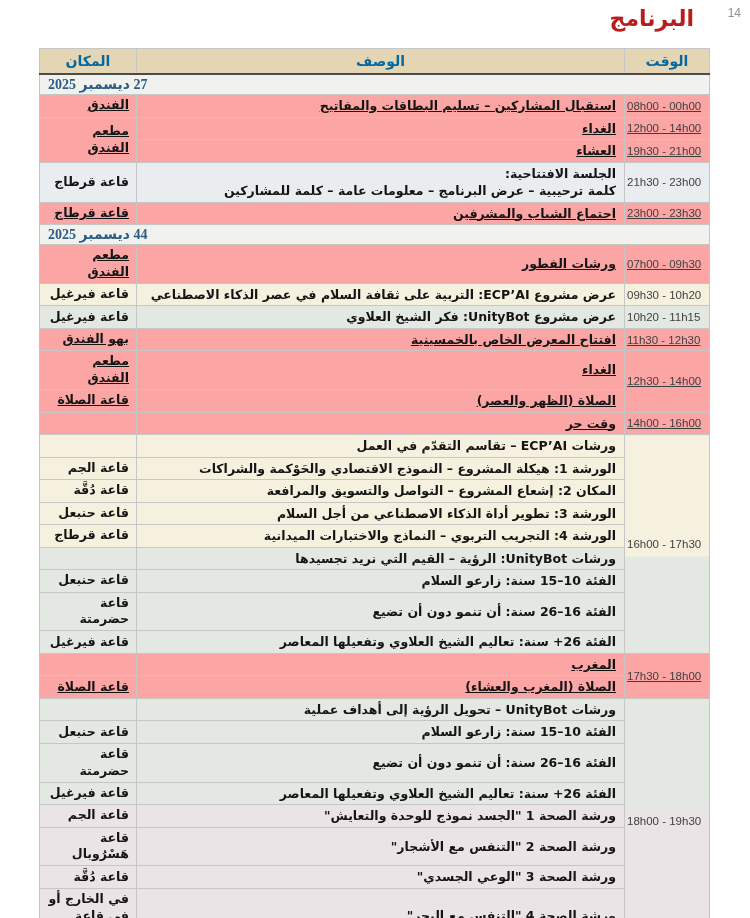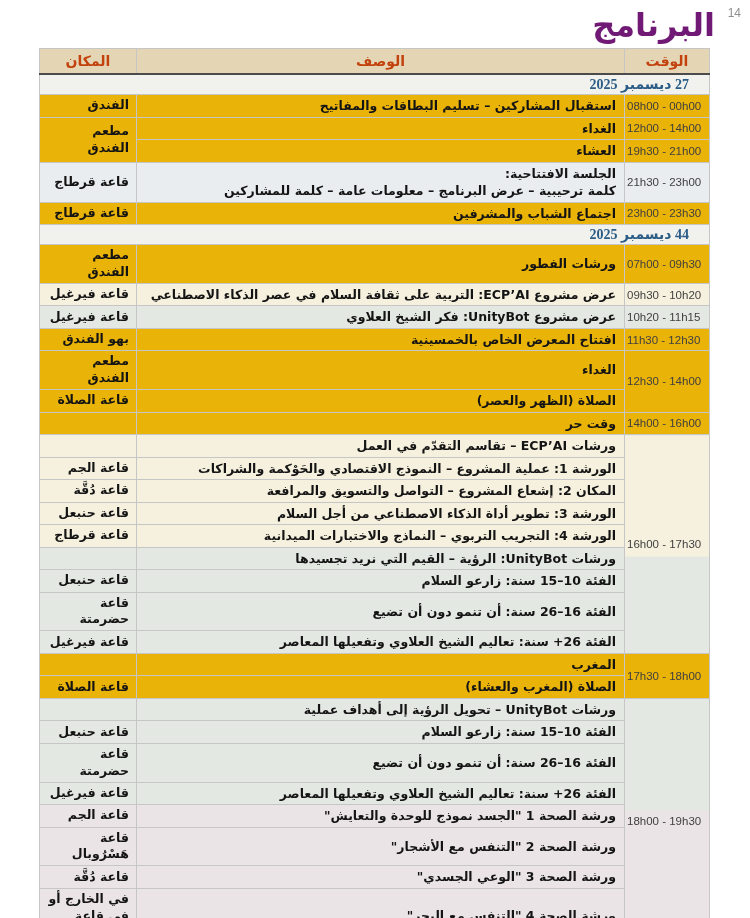--- a/index.html
+++ b/index.html
@@ -25,53 +25,53 @@
     right: 9px;
     direction: ltr;
     font-family: "Liberation Sans", sans-serif;
     font-size: 12px;
     color: #8f8f8f;
     margin-left: 29px;
   }
   .page-title {
     position: absolute;
     top: 6px;
-    right: 35px;
-    font-size: 32px;
-    font-weight: bold;
-    color: #701a75;
+    right: 56px;
+    font-size: 22px;
+    font-weight: bold;
+    color: #b91c1c;
     line-height: 1.2;
   }
   table.program {
     width: 670px;
     border-collapse: collapse;
     table-layout: fixed;
   }
   col.c-time { width: 85px; }
   col.c-desc { width: 488px; }
   col.c-loc  { width: 97px; }
 
   th, td { border: 1px solid #c6c6c6; }
 
   th {
     background: #e4d5b5;
-    color: #c2410c;
+    color: #0369a1;
     font-size: 14px;
     font-weight: bold;
     text-align: center;
     padding: 4px 4px;
     border-bottom: 2px solid #4b4b4b;
   }
   td.date-cell {
     background: #f1f1ee;
     color: #2a5c86;
-    text-align: right;
+    text-align: left;
     font-weight: bold;
     font-size: 14px;
-    padding: 1px 20px;
+    padding: 1px 8px;
     font-family: "Liberation Serif", "DejaVu Sans", serif;
   }
   td.cell-time {
     direction: ltr;
     text-align: left;
     vertical-align: middle;
     font-family: "Liberation Sans", sans-serif;
     font-size: 11.5px;
     color: #3f3f3f;
     padding: 2px 2px;
@@ -89,21 +89,21 @@
     text-align: right;
     vertical-align: middle;
     font-size: 12.5px;
     font-weight: bold;
     color: #141414;
     line-height: 1.35;
     padding: 2px 7px;
   }
   .desc-line { direction: rtl; }
 
-  .bg-white  { background: #eab308; }
+  .bg-white  { background: #fca5a5; text-decoration: underline; }
   .bg-blue   { background: #e9edf0; }
   .bg-cream  { background: #f6f1de; }
   .bg-sage   { background: #e4e8e2; }
   .bg-pink   { background: #ebe4e6; }
   .bg-cream-sage { background: linear-gradient(to bottom, #f6f1de 0 55.5%, #e4e8e2 55.5% 100%); }
   .bg-sage-pink  { background: linear-gradient(to bottom, #e4e8e2 0 46%, #ebe4e6 46% 100%); }
 </style>
 </head>
 <body>
 
@@ -216,21 +216,21 @@
         </tr>
         <tr>
           <td rowspan="9" class="cell-time bg-cream-sage">16h00 - 17h30</td>
           <td class="cell-desc bg-cream">
             <div class="desc-line">ورشات ECP’AI – تقاسم التقدّم في العمل</div>
           </td>
           <td rowspan="1" class="cell-loc bg-cream"></td>
         </tr>
         <tr>
           <td class="cell-desc bg-cream">
-            <div class="desc-line">الورشة 1: عملية المشروع – النموذج الاقتصادي والحَوْكمة والشراكات</div>
+            <div class="desc-line">الورشة 1: هيكلة المشروع – النموذج الاقتصادي والحَوْكمة والشراكات</div>
           </td>
           <td rowspan="1" class="cell-loc bg-cream">قاعة الجم</td>
         </tr>
         <tr>
           <td class="cell-desc bg-cream">
             <div class="desc-line">المكان 2: إشعاع المشروع – التواصل والتسويق والمرافعة</div>
           </td>
           <td rowspan="1" class="cell-loc bg-cream">قاعة دُقَّة</td>
         </tr>
         <tr>

